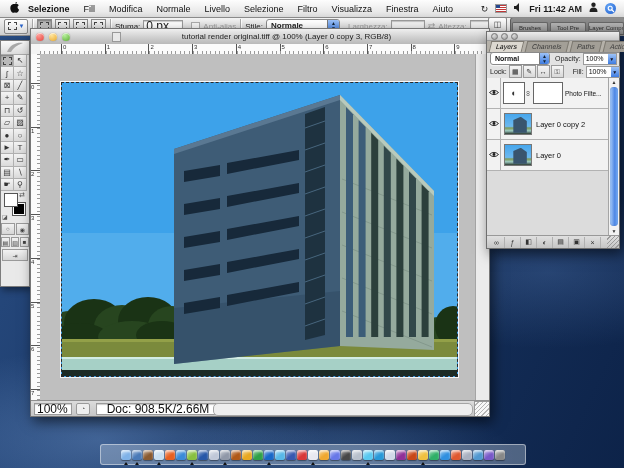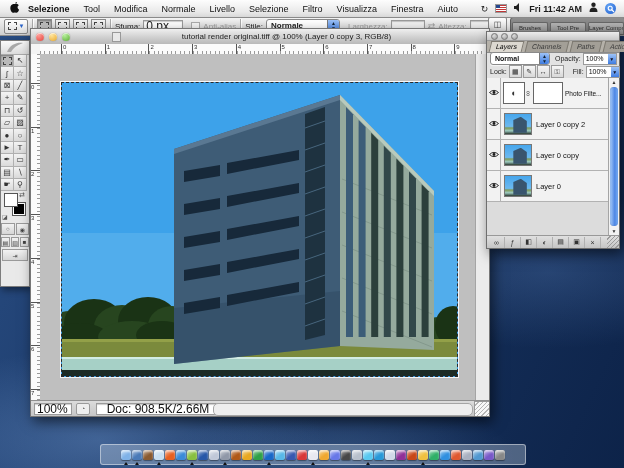--- a/index.html
+++ b/index.html
@@ -150,21 +150,21 @@
 <div class="screen">
 
   <div class="menubar">
     <span class="apple">
       <svg width="11" height="13" viewBox="0 0 11 13">
           <path fill="#111" d="M6.2,1.9 C6.8,1.0 7.9,0.9 7.9,0.9 C8.0,1.8 7.3,2.5 6.4,2.6 Z M5.6,3.0 C6.1,3.0 6.7,2.7 7.5,2.7 C8.5,2.8 9.3,3.4 9.8,4.2 C8.9,4.8 8.5,5.6 8.6,6.6 C8.7,7.6 9.3,8.3 10.1,8.7 C9.5,10.3 8.4,11.8 7.4,11.8 C6.8,11.8 6.6,11.4 5.8,11.4 C5.0,11.4 4.7,11.8 4.1,11.8 C3.0,11.8 1.3,9.8 1.3,7.2 C1.3,4.9 2.7,3.3 4.3,3.0 C4.9,2.9 5.3,3.0 5.6,3.0 Z"></path>
         </svg>
     </span>
     <div id="menu-items" class="menu-items">
         <span class="menu-item app">Selezione</span>
-        <span class="menu-item">Tool</span>
+        <span class="menu-item">Fill</span>
         <span class="menu-item">Modifica</span>
         <span class="menu-item">Normale</span>
         <span class="menu-item">Livello</span>
         <span class="menu-item">Selezione</span>
         <span class="menu-item">Filtro</span>
         <span class="menu-item">Visualizza</span>
         <span class="menu-item">Finestra</span>
         <span class="menu-item">Aiuto</span>
       </div>
     <div class="menu-right">
@@ -512,30 +512,20 @@
           <span class="lname">Layer 0 copy 2</span>
         </div>
         <div class="layer-row">
           <span class="eye-cell">
             <span><svg width="10" height="7" viewBox="0 0 10 7">
                 <path d="M0.5,3.5 Q5,-0.8 9.5,3.5 Q5,7.8 0.5,3.5 Z" fill="none" stroke="#1a1a1a" stroke-width="0.9"></path>
                 <circle cx="5" cy="3.5" r="1.4" fill="#1a1a1a"></circle>
               </svg></span>
           </span>
           <span class="thumb"></span>
-          <span class="lname">Layer 0 copy</span>
-        </div>
-        <div class="layer-row">
-          <span class="eye-cell">
-            <span><svg width="10" height="7" viewBox="0 0 10 7">
-                <path d="M0.5,3.5 Q5,-0.8 9.5,3.5 Q5,7.8 0.5,3.5 Z" fill="none" stroke="#1a1a1a" stroke-width="0.9"></path>
-                <circle cx="5" cy="3.5" r="1.4" fill="#1a1a1a"></circle>
-              </svg></span>
-          </span>
-          <span class="thumb"></span>
           <span class="lname">Layer 0</span>
         </div>
       </div>
     <div class="p-scroll">
       <span class="arr up">▲</span>
       <div class="thumb-bar"></div>
       <span class="arr dn">▼</span>
     </div>
     <div class="p-bottom" id="p-bottom">
         <span class="pb-btn">∞</span>

